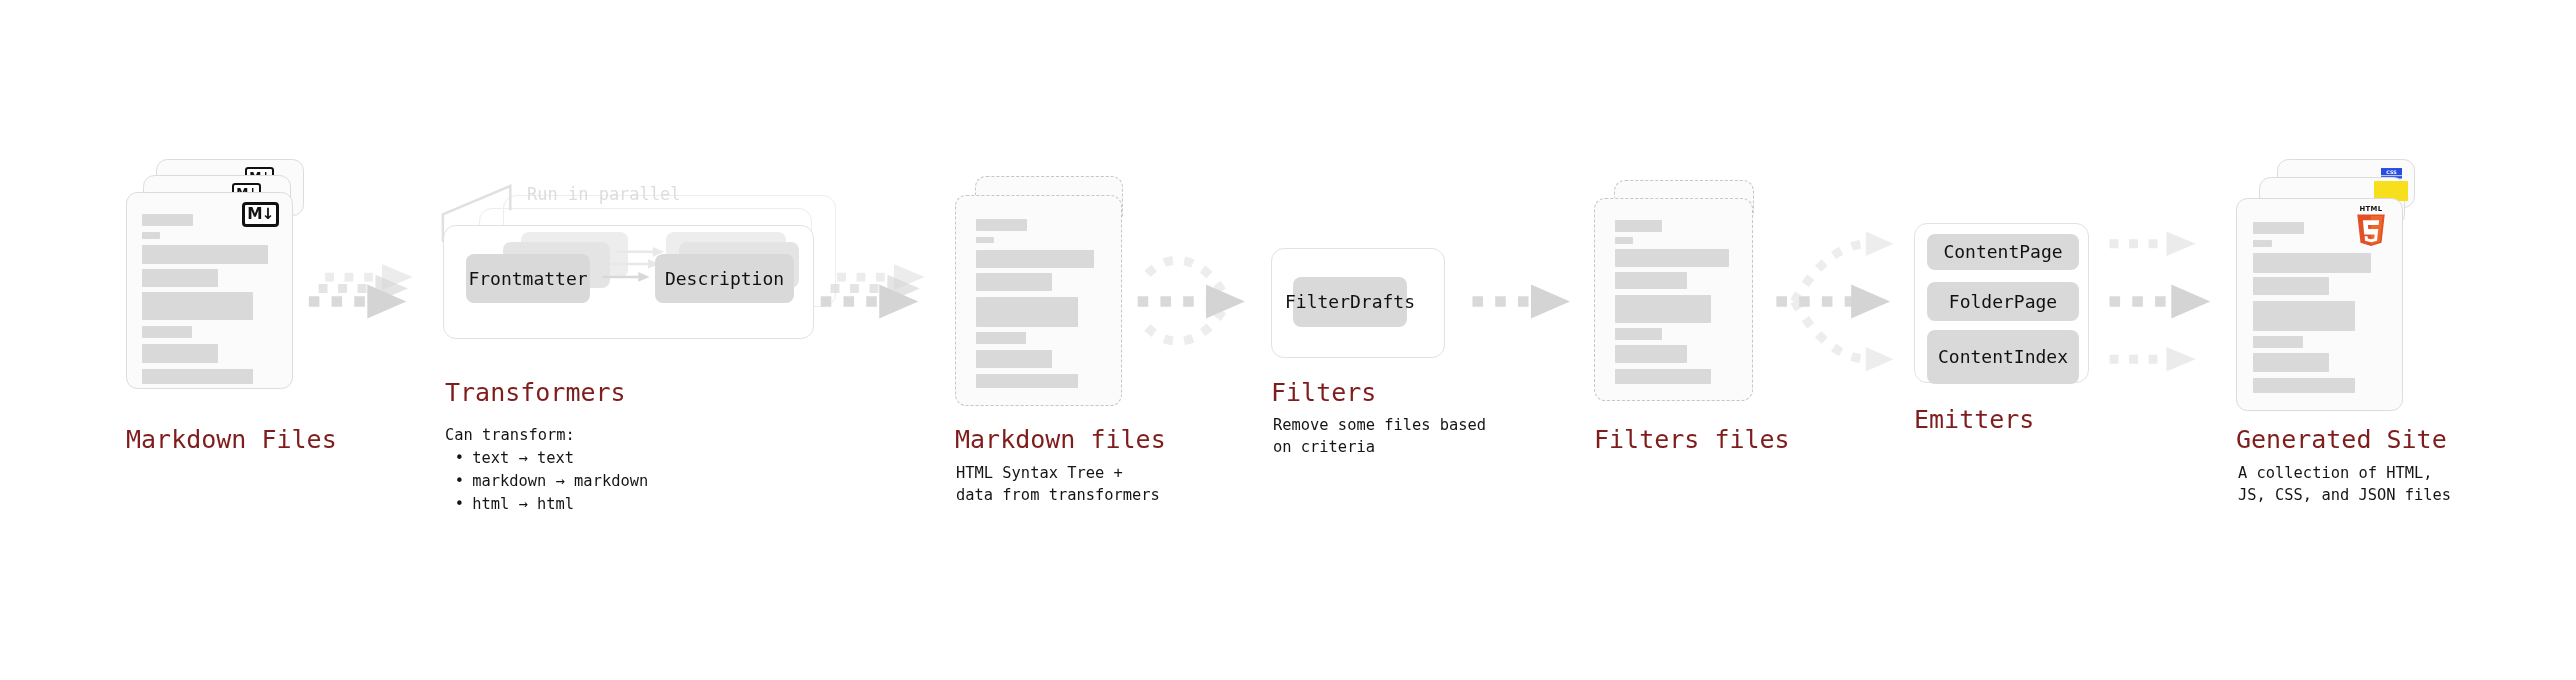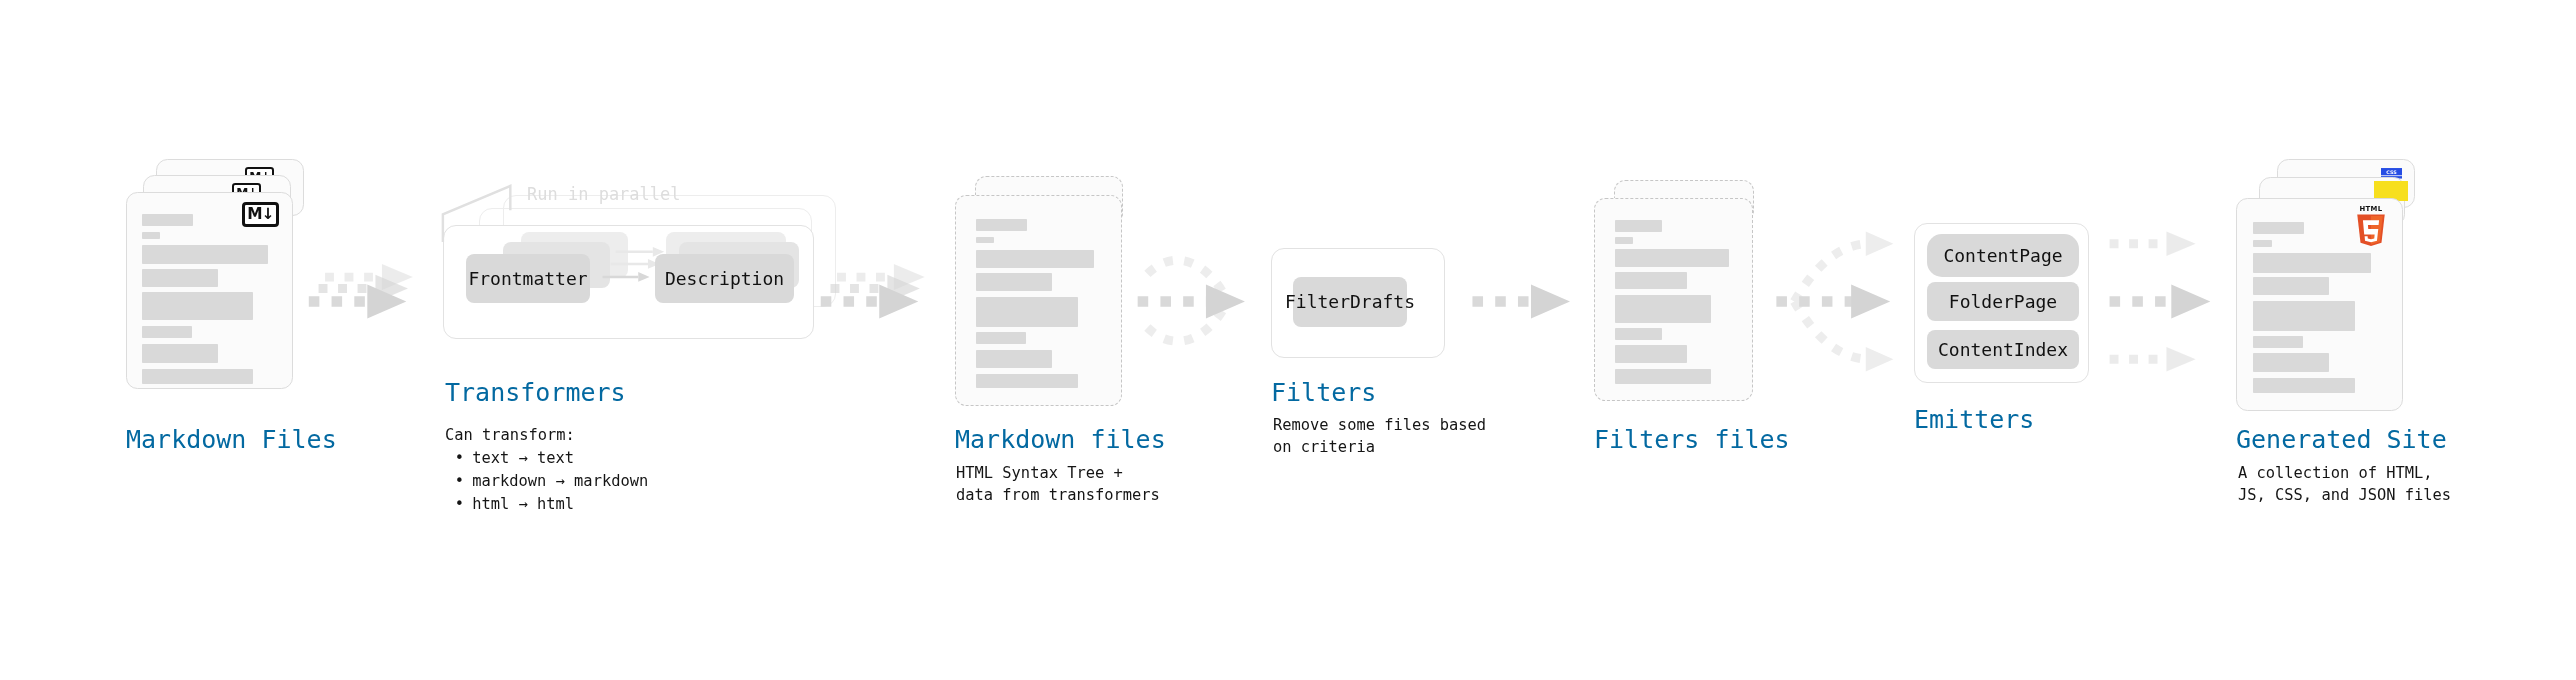--- a/index.html
+++ b/index.html
@@ -44,21 +44,21 @@
   .pill{
     position:absolute;background:#d9d9d9;border-radius:8.1px;color:#111;
     display:flex;align-items:center;justify-content:center;
     font-size:18px;line-height:1;white-space:nowrap;box-sizing:border-box;
   }
   .pill.ghost1{background:#e4e4e4;}
   .pill.ghost2{background:#ededed;}
 
   
   .title{
-    position:absolute;font-size:25px;color:#0369a1;white-space:nowrap;letter-spacing:0px;
+    position:absolute;font-size:25px;color:#7f1d1d;white-space:nowrap;letter-spacing:0px;
   }
   .subtitle{
     position:absolute;font-size:15.4px;color:#151515;line-height:1.45;white-space:pre-line;
   }
   .caption-faint{
     position:absolute;font-size:17px;color:#dddddd;white-space:nowrap;
   }
   .bullets{position:absolute;font-size:15.4px;color:#151515;line-height:1.5;}
   .bullets div{white-space:nowrap;}
   .bullets .b::before{content:"\2022";margin-right:8.1px;margin-left:9.8px;}
@@ -183,27 +183,27 @@
       <div class="bar" style="left:19.5px;top:96px;width:96px;height:28.4px;"></div>
       <div class="bar" style="left:19.5px;top:129px;width:47px;height:12.2px;"></div>
       <div class="bar" style="left:19.5px;top:146px;width:72px;height:18px;"></div>
       <div class="bar" style="left:19.5px;top:170px;width:96px;height:14.6px;"></div>
     </div>
   </div>
   <div class="title" style="left:1594px;top:425px;">Filters files</div>
 
   <div class="node" style="left:1914px;top:223px;">
     <div class="groupbox" style="left:0px;top:0px;width:175px;height:160px;"></div>
-    <div class="pill" style="left:13px;top:11.4px;width:152px;height:43px;border-radius:15px;">
+    <div class="pill" style="left:13px;top:11.4px;width:152px;height:36px;">
       <span>ContentPage</span>
     </div>
     <div class="pill" style="left:13px;top:59px;width:152px;height:39px;">
       <span>FolderPage</span>
     </div>
-    <div class="pill" style="left:13px;top:107px;width:152px;height:39px;">
+    <div class="pill" style="left:13px;top:107px;width:152px;height:54px;">
       <span>ContentIndex</span>
     </div>
   </div>
   <div class="title" style="left:1914px;top:388px;margin-top:17px;">Emitters</div>
 
   <div class="doc-stack" style="left:2236px;top:159px;">
 
     <div class="doc" style="left:41px;top:0px;width:138px;height:49px;"></div>
     <svg class="css3-badge" style="left:145px;top:9px;" viewBox="0 0 26 14">
       <rect x="0" y="0" width="26" height="9" fill="#264de4"></rect>

